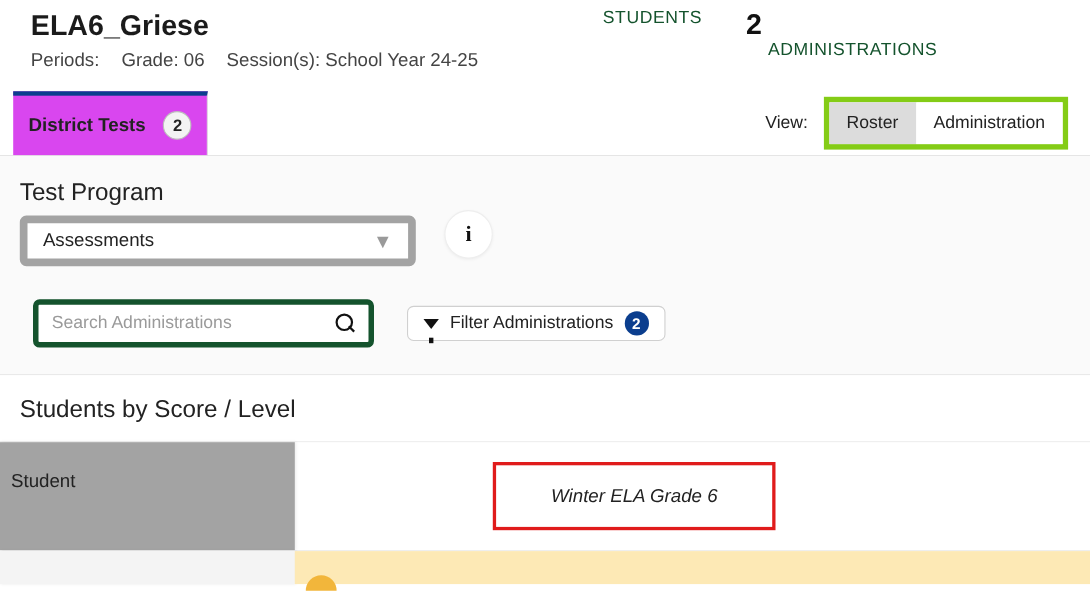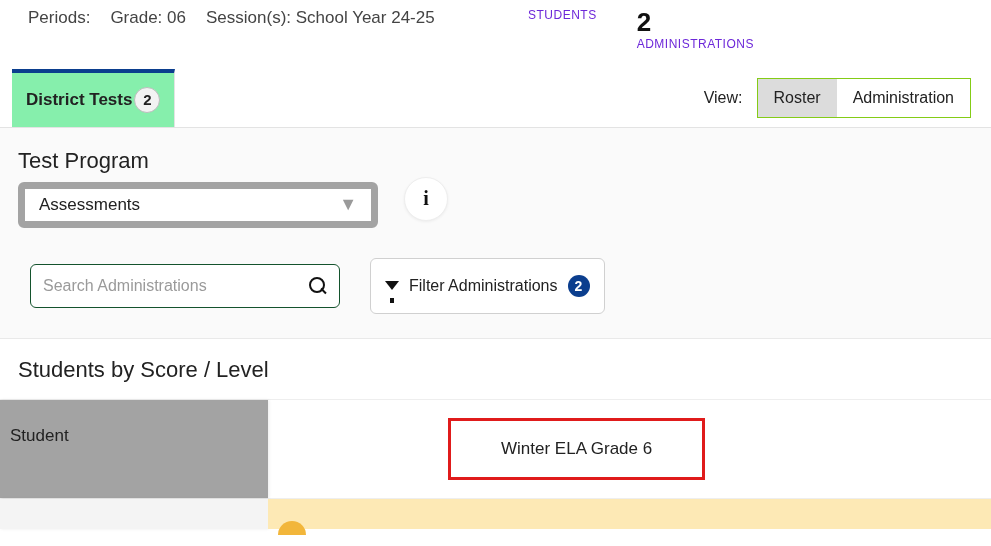--- a/index.html
+++ b/index.html
@@ -34,43 +34,44 @@
   }
 
   .stat-block { display: flex; flex-direction: column; }
   .stat-num {
     font-size: 26px;
     font-weight: 700;
     color: #111;
     line-height: 1.1;
   }
   .stat-label {
-    font-size: 12px;
-    color: #6d28d9;
+    font-size: 16px;
+    color: #14532d;
     letter-spacing: 0.5px;
+    margin-left: 20px;
   }
 
   
   .tab-bar {
     display: flex;
     align-items: center;
     border-bottom: 1px solid #e3e3e3;
     padding: 0 12px;
   }
   .tab {
     padding: 14px 14px 14px 14px;
     font-size: 17px;
     font-weight: 600;
     color: #222;
-    background: #86efac;
+    background: #d946ef;
     border-top: 4px solid #0b3e8e;
     border-right: 1px solid #e3e3e3;
     display: flex;
     align-items: center;
-    gap: 2px;
+    gap: 16px;
     cursor: pointer;
   }
   .badge {
     display: inline-flex;
     align-items: center;
     justify-content: center;
     min-width: 26px;
     height: 26px;
     border-radius: 50%;
     border: 1px solid #bdbdbd;
@@ -82,21 +83,21 @@
   .tab-spacer { flex: 1; }
   .view-toggle {
     display: flex;
     align-items: center;
     gap: 14px;
     padding-right: 8px;
   }
   .view-label { font-size: 16px; color: #222; }
   .seg {
     display: flex;
-    border: 1px solid #84cc16;
+    border: 5px solid #84cc16;
   }
   .seg-btn {
     padding: 10px 16px;
     font-size: 16px;
     color: #222;
     background: #fff;
     border: none;
     cursor: pointer;
   }
   .seg-btn.active { background: #dcdcdc; }
@@ -153,21 +154,21 @@
   .search-row {
     display: flex;
     align-items: center;
     gap: 30px;
     margin-top: 30px;
     padding-left: 12px;
   }
   .search-box {
     width: 310px;
     height: 44px;
-    border: 1px solid #14532d;
+    border: 5px solid #14532d;
     border-radius: 6px;
     background: #fff;
     display: flex;
     align-items: center;
     padding: 0 12px;
   }
   .search-box input {
     flex: 1;
     border: none;
     outline: none;
@@ -190,21 +191,21 @@
   }
   .mag::after {
     content: "";
     position: absolute;
     width: 7px; height: 2px;
     background: #111;
     transform: rotate(45deg);
     left: 11px; top: 13px;
   }
   .filter-btn {
-    height: 56px;
+    height: 32px;
     border: 1px solid #d0d0d0;
     border-radius: 6px;
     background: #fff;
     padding: 0 14px;
     display: flex;
     align-items: center;
     gap: 10px;
     font-size: 16px;
     color: #222;
     cursor: pointer;
@@ -255,20 +256,21 @@
     color: #222;
     box-shadow: 1px 0 3px rgba(0,0,0,0.08);
     background: #a3a3a3;
   }
   .stu-col-right {
     flex: 1;
     display: flex;
     align-items: flex-start;
     justify-content: flex-start;
     padding: 18px 0;
+    font-style: italic;
   }
   .highlighted {
     border: 3px solid #e01b1b;
     padding: 18px 50px;
     font-size: 17px;
     color: #222;
     margin-left: 180px;
   }
   .bottom-strip {
     display: flex;
@@ -283,20 +285,21 @@
     border-top-left-radius: 28px;
     border-top-right-radius: 28px;
     background: #f2b63b;
   }
 </style>
 </head>
 <body>
 
 <div class="header">
   <div class="class-block">
+    <div class="class-title">ELA6_Griese</div>
     <div class="class-meta">
       <span>Periods:</span>
       <span>Grade: 06</span>
       <span>Session(s): School Year 24-25</span>
     </div>
   </div>
   <div class="stat-block">
     <div class="stat-label">STUDENTS</div>
   </div>
   <div class="stat-block">

